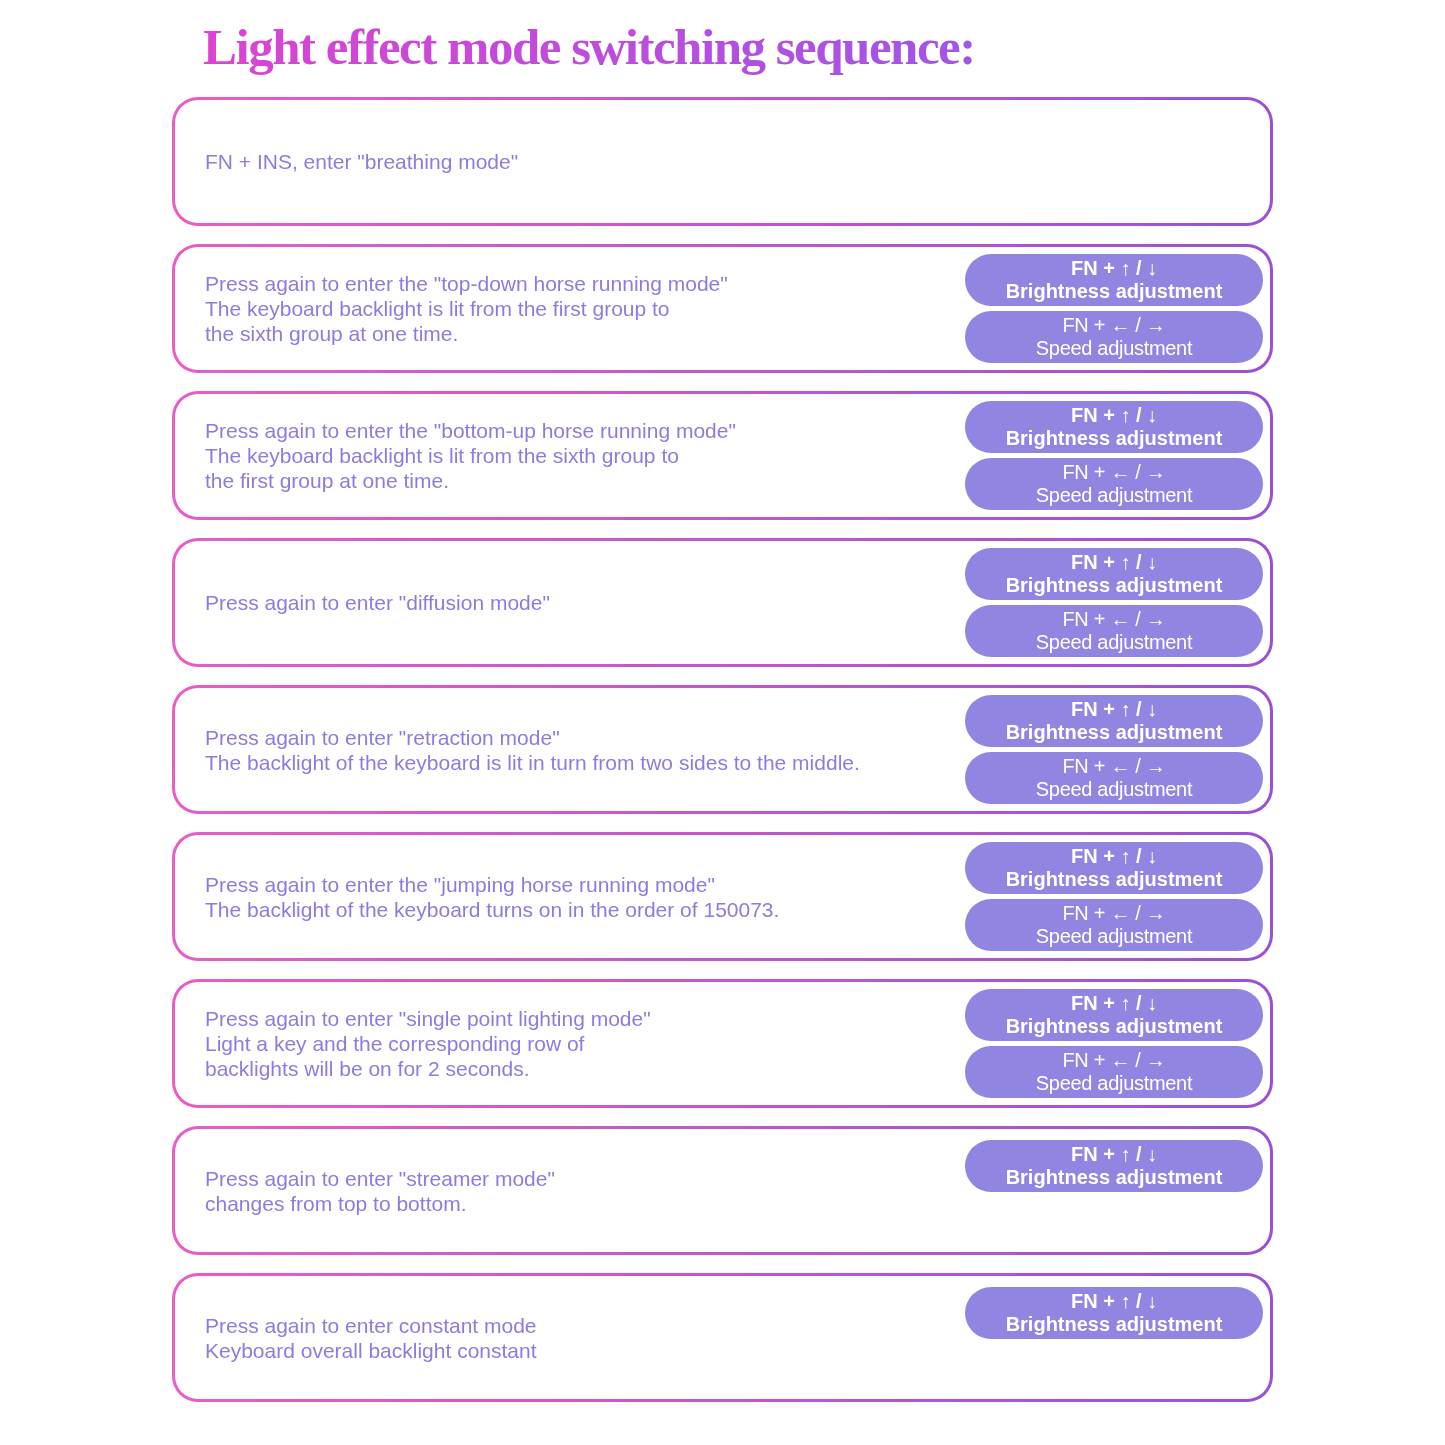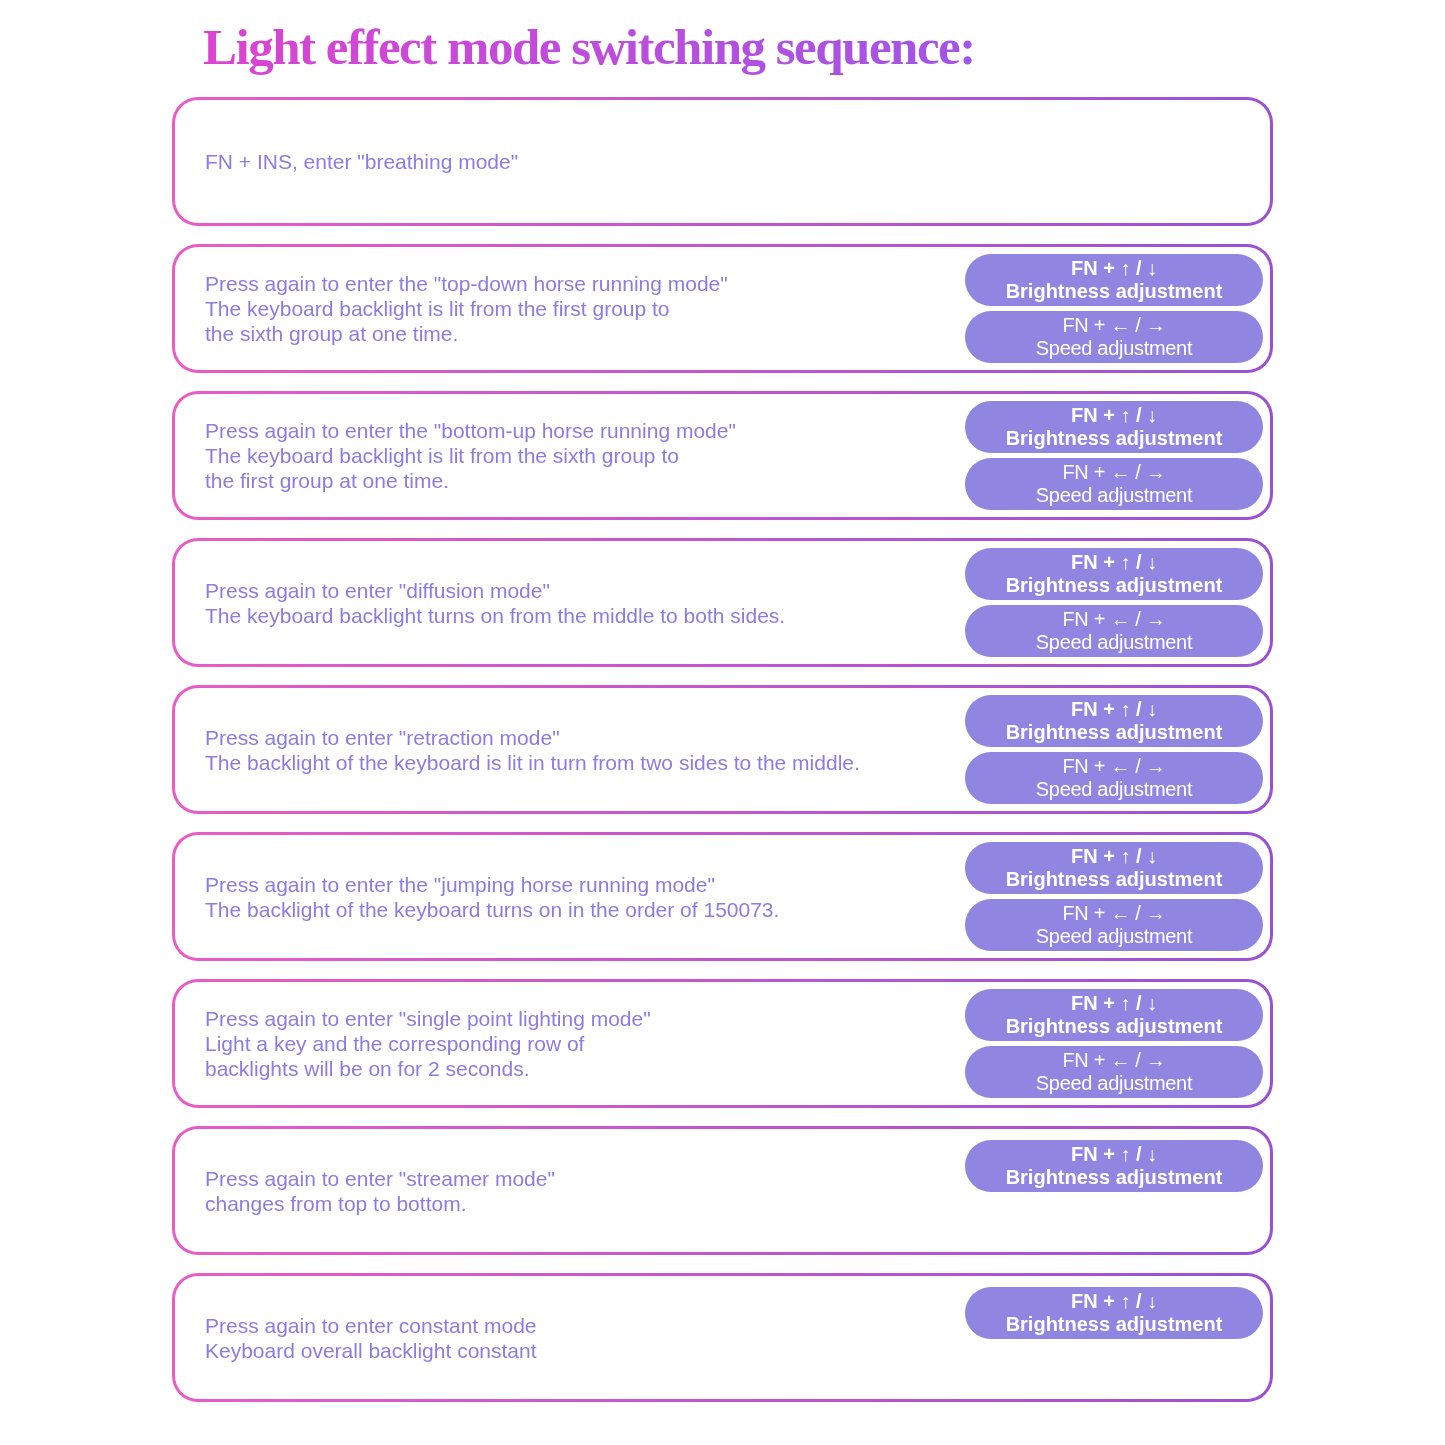--- a/index.html
+++ b/index.html
@@ -143,21 +143,20 @@
               <div class="pill-line1">FN + ← / →</div>
               <div class="pill-line2">Speed adjustment</div>
             </div>
           </div>
         </div>
       </div>
       <div class="box-outer">
         <div class="box-inner">
           <div class="box-text">
             <div class="line">Press again to enter "diffusion mode"</div>
-            <div class="line">The keyboard backlight turns on from the middle to both sides.</div>
           </div>
           <div class="pill-col">
             <div class="pill brightness">
               <div class="pill-line1">FN + ↑ / ↓</div>
               <div class="pill-line2">Brightness adjustment</div>
             </div>
             <div class="pill speed">
               <div class="pill-line1">FN + ← / →</div>
               <div class="pill-line2">Speed adjustment</div>
             </div>

